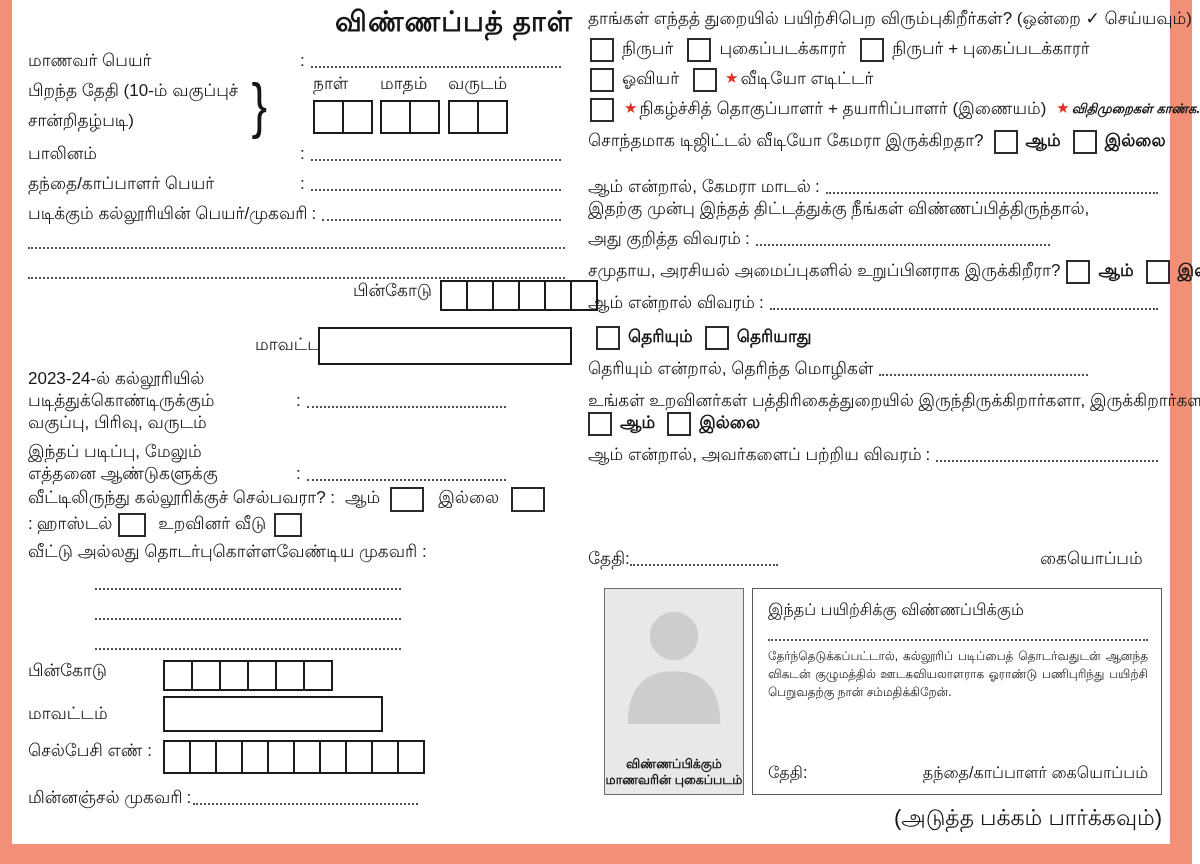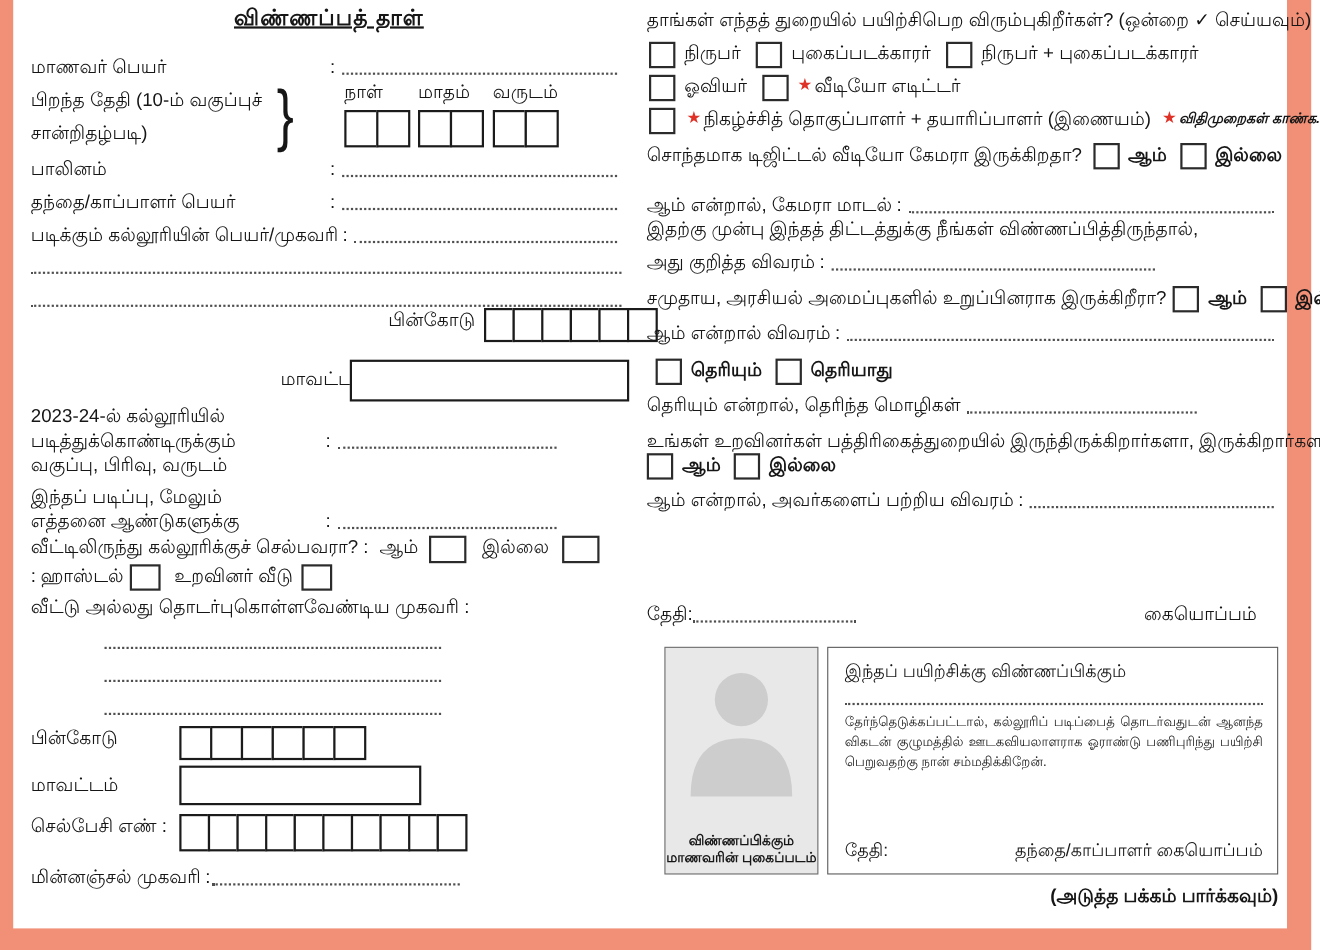--- a/index.html
+++ b/index.html
@@ -14,22 +14,22 @@
   #strip-bottom{left:0;top:844px;width:1190px;height:20px;}
 
   .col{position:absolute;top:0;}
   #left-col{left:25px;width:548px;height:840px;}
   #right-col{left:588px;width:574px;height:840px;}
 
   .row{position:absolute;display:flex;align-items:flex-end;font-size:17px;line-height:1.3;}
   .crow{position:absolute;display:flex;align-items:flex-start;font-size:17px;line-height:1.3;}
   .lbl{white-space:nowrap;}
   .b{font-weight:bold;}
-  .title{position:absolute;top:6px;left:0;right:0;text-align:center;
-         font-size:20px;font-weight:bold;text-decoration:underline;letter-spacing:1px;}
+  .title{position:absolute;top:6px;left:0;right:0;text-align:right;
+         font-size:28px;font-weight:bold;letter-spacing:1px;}
   .dots{flex:1 1 auto;border-bottom:2px dotted #4f4f4f;height:2px;margin:0 0 4px 6px;min-width:24px;}
   .dots-abs{position:absolute;border-bottom:2px dotted #4f4f4f;height:2px;}
   .colon{margin-left:4px;}
   .fixw{display:inline-block;}
   .cellgrp{display:flex;}
   .cell{width:24px;height:27px;border:2px solid #1b1b1b;margin-left:-2px;background:#fff;flex:none;}
   .cell:first-child{margin-left:0;}
   .datecell{width:27px;height:30px;}
   .cb{width:20px;height:20px;border:2px solid #2b2b2b;background:#fff;flex:none;display:inline-block;}
   .cbw{width:30px;height:21px;}
@@ -43,21 +43,21 @@
   #photo-box svg{position:absolute;left:14px;top:12px;}
   .photo-cap{position:absolute;left:0;right:0;bottom:6px;text-align:center;
              font-size:12.5px;font-weight:bold;line-height:1.3;}
   #decl-box{position:absolute;left:164px;top:588px;width:408px;height:205px;
             border:1.5px solid #5a5a5a;background:#fff;}
   #decl-inner{position:absolute;left:15px;right:13px;top:12px;bottom:10px;font-size:16px;}
   #decl-dotline{border-bottom:2px dotted #4f4f4f;height:2px;margin:16px 0 6px 0;}
   #decl-body{font-size:12px;line-height:1.5;text-align:justify;}
   #decl-bottom{position:absolute;left:0;right:0;bottom:0;display:flex;
                justify-content:space-between;font-size:16px;}
-  #next-page-note{position:absolute;right:0;top:805px;font-size:17px;font-weight:bold;}
+  #next-page-note{position:absolute;right:0;top:805px;font-size:22px;font-weight:normal;}
   .q{white-space:nowrap;}
 </style>
 </head>
 <body>
 
 <div class="strip" id="strip-left"></div>
 <div class="strip" id="strip-right"></div>
 <div class="strip" id="strip-bottom"></div>
 
 <div class="col" id="left-col">

